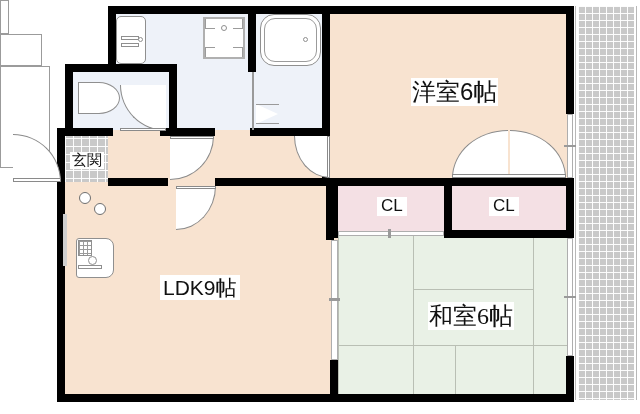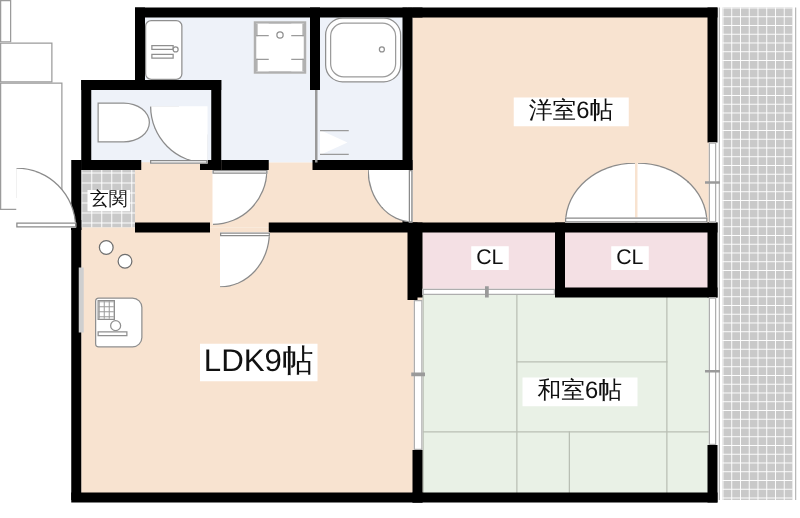--- a/index.html
+++ b/index.html
@@ -53,22 +53,22 @@
 
   
   .label {
     position: absolute;
     background: #ffffff;
     color: #111111;
     white-space: nowrap;
     line-height: 1.1;
     letter-spacing: 0px;
   }
-  .lbl-big   { font-size: 25px; padding: 1px 3px; }
-  .lbl-mid   { font-size: 19px; padding: 1px 12px; }
+  .lbl-big   { font-size: 21px; padding: 1px 3px; }
+  .lbl-mid   { font-size: 24px; padding: 1px 1px; }
   .lbl-cl    { font-size: 17px; padding: 0px 4px; }
   .lbl-gen   { font-size: 15px; padding: 0px 2px; }
   .lbl-bal   { font-size: 14px; padding: 0px 2px; }
 
   
   .swing {
     position: absolute;
     background: #ffffff;
     border: 1px solid #8a8a8a;
     box-sizing: border-box;
@@ -290,21 +290,21 @@
 
   <div class="sink-basin" style="left:76px; top:238px; width:38px; height:40px;"></div>
   <div class="drain-grid" style="left:78px; top:240px; width:14px; height:16px;"></div>
   <div class="circle" style="left:88px; top:256px; width:9px; height:9px;"></div>
   <div class="fx-line" style="left:78px; top:265px; width:24px; height:4px; background:#ffffff; border:1px solid #8f8f8f; box-sizing:border-box;"></div>
 
   <div class="thin" style="left:63px; top:214px; width:4px; height:52px; background:#cfcfcf;"></div>
 
   <div class="label lbl-big" style="left:160px; top:275px;">LDK9帖</div>
 
-  <div class="label lbl-mid" style="left:418px; top:302px;">和室6帖</div>
+  <div class="label lbl-mid" style="left:428px; top:302px;font-family:Liberation Serif, serif;">和室6帖</div>
 
   <div class="label lbl-mid" style="left:411px; top:78px;">洋室6帖</div>
 
   <div class="label lbl-gen" style="left:70px; top:152px;">玄関</div>
 
 
   <div class="label lbl-cl" style="left:377px; top:197px;">CL</div>
 
   <div class="label lbl-cl" style="left:489px; top:197px;">CL</div>
 

